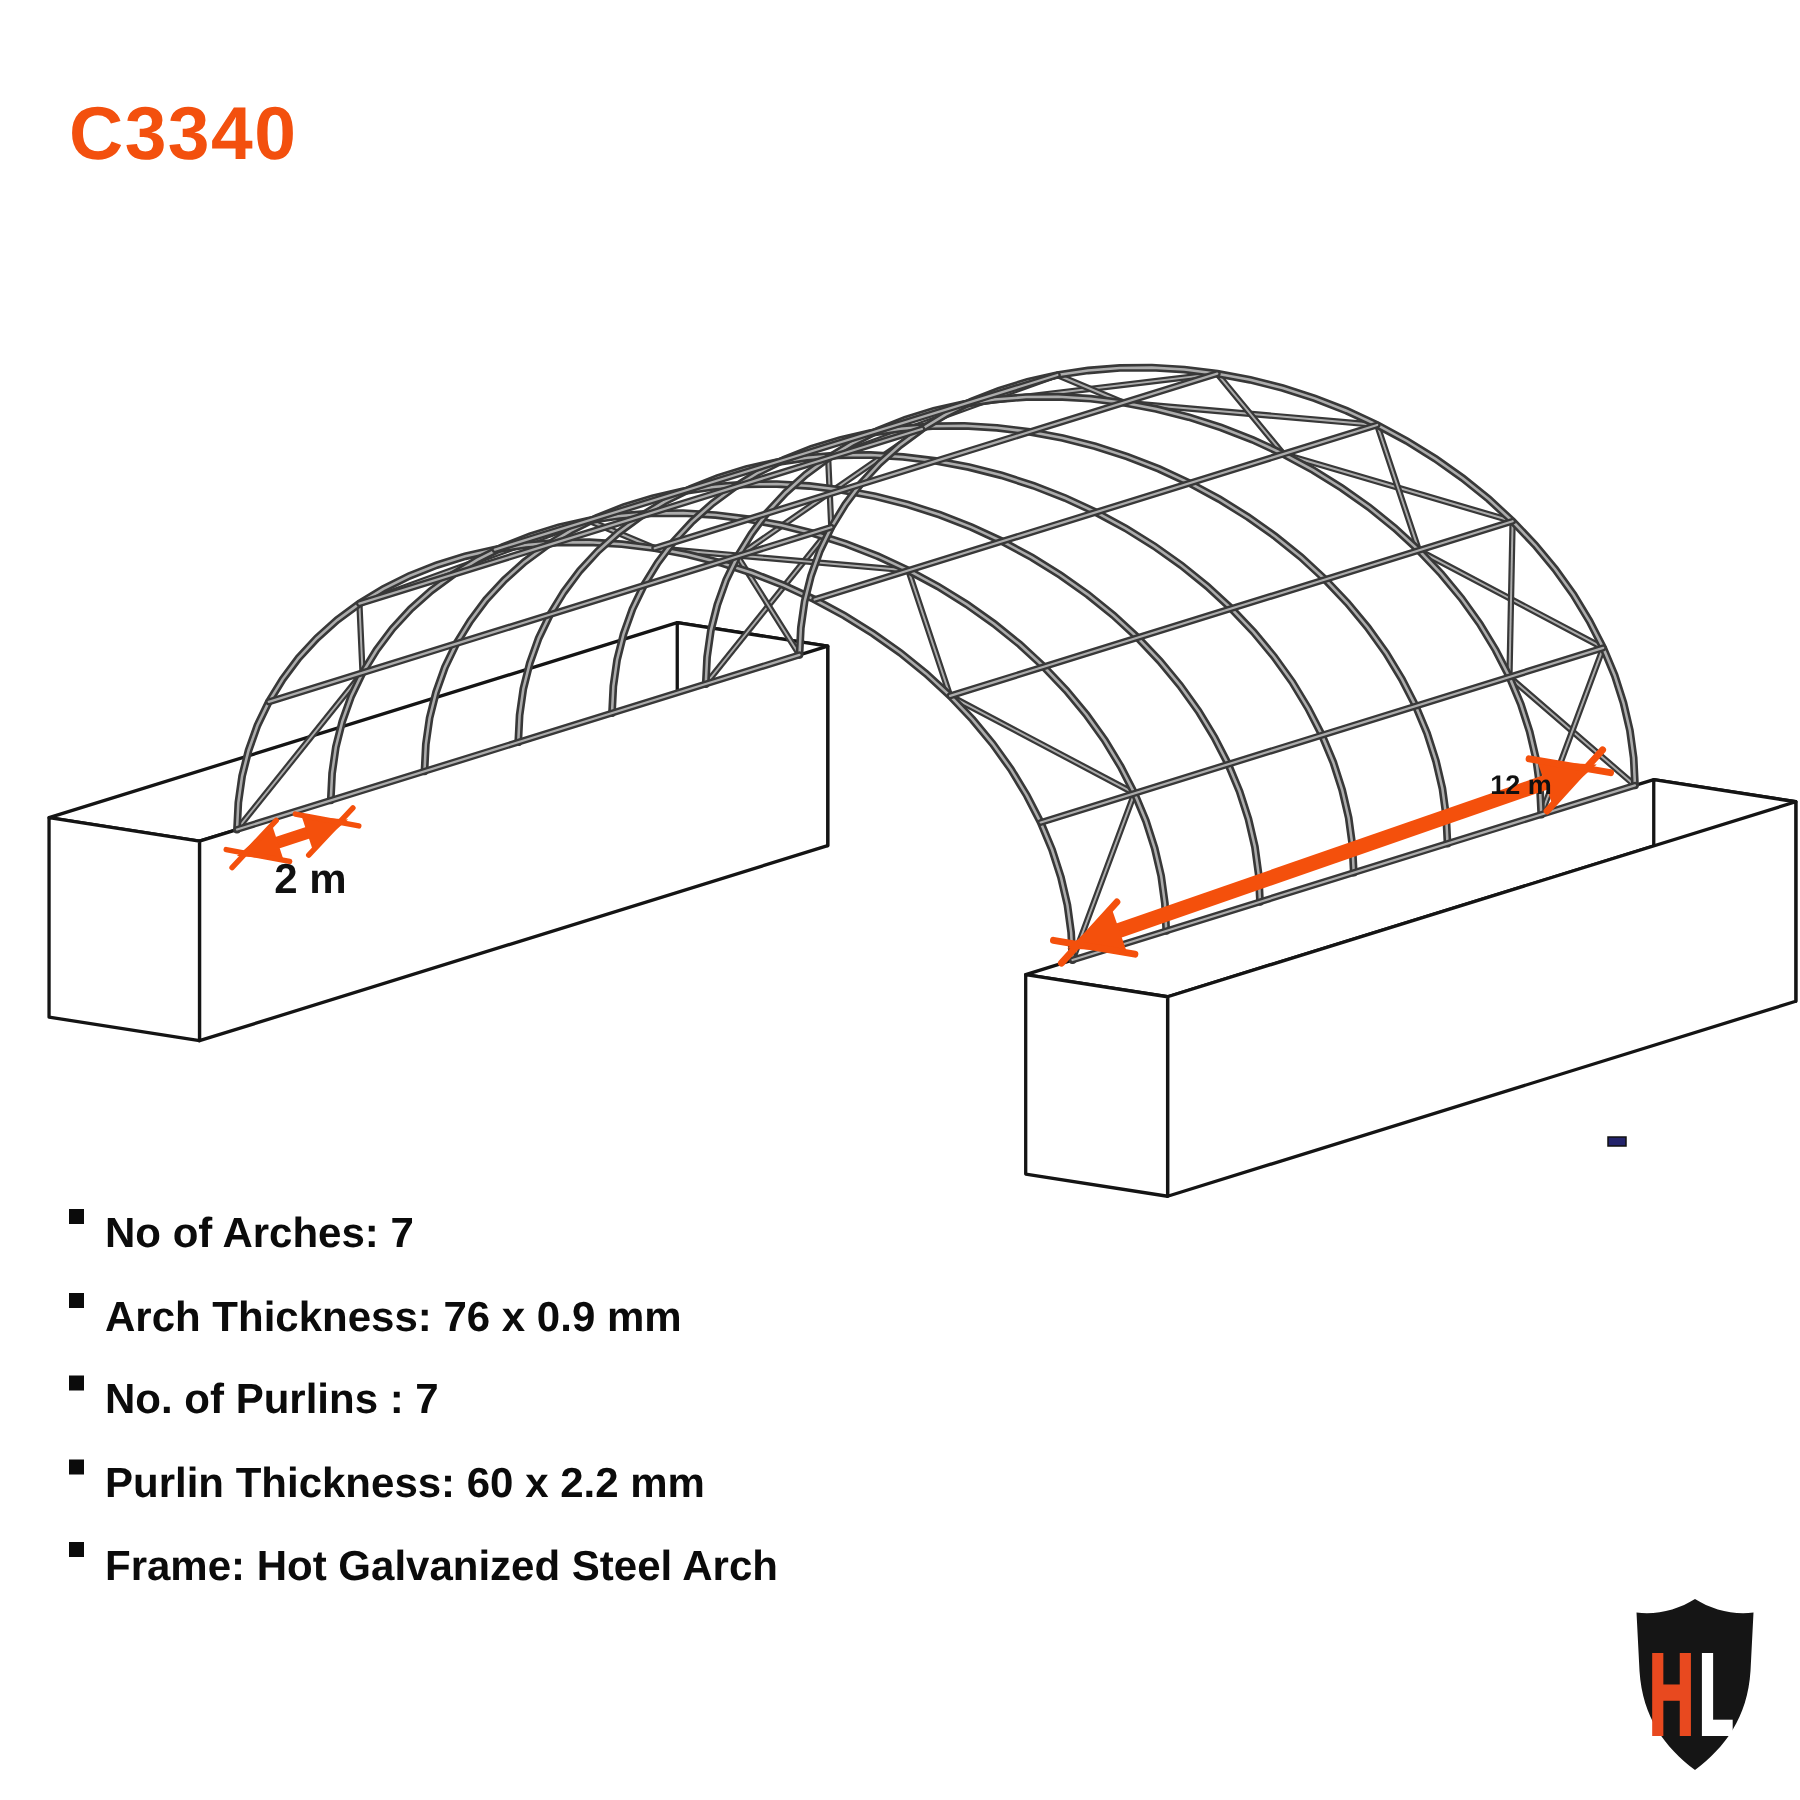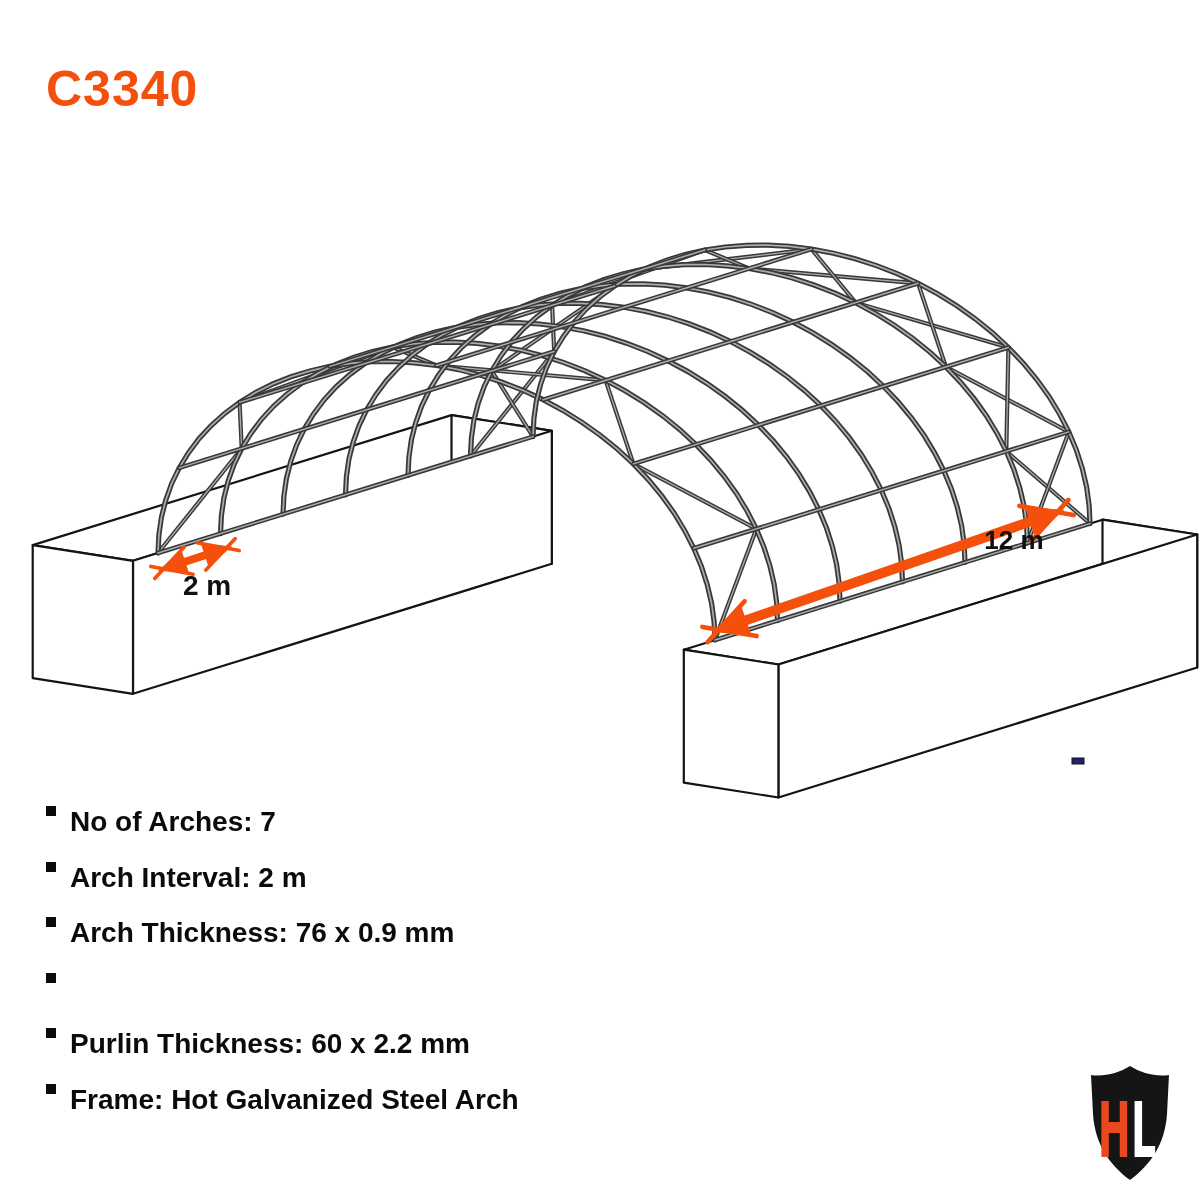--- a/index.html
+++ b/index.html
@@ -3,21 +3,21 @@
 <meta charset="utf-8">
 <style>
   html,body{margin:0;padding:0;background:#ffffff;}
   .stage{position:relative;width:1200px;height:1200px;background:#ffffff;overflow:hidden;
          font-family:"Liberation Sans",sans-serif;}
   #scene{position:absolute;left:0;top:0;display:block;}
   .title{position:absolute;left:46px;top:64px;font-size:50px;font-weight:bold;
          letter-spacing:1px;line-height:1;}
   .dim-label{position:absolute;transform:translate(-50%,-50%);font-weight:bold;color:#101010;white-space:nowrap;}
   #dim-0{left:207px;top:586px;font-size:28px;}
-  #dim-1{left:1014px;top:540px;font-size:26px;}
+  #dim-1{left:1014px;top:524px;font-size:18px;}
   .specs{position:absolute;left:46px;top:806px;list-style:none;margin:0;padding:0;}
   .specs li{display:flex;height:55.5px;font-size:28px;font-weight:bold;
             color:#0b0b0b;white-space:nowrap;}
   .bullet{width:10px;height:10px;background:#0b0b0b;margin-right:14px;flex:0 0 auto;}
   .logo{position:absolute;left:1087px;top:1062px;width:86px;height:122px;}
 </style>
 </head>
 <body>
 
 <div class="stage">
@@ -147,28 +147,25 @@
   <div class="dim-label" id="dim-0">2 m</div>
   <div class="dim-label" id="dim-1">12 m</div>
 
   <ul class="specs" id="spec-list">
       <li>
         <span class="bullet"></span>
         <span>No of Arches: 7</span>
       </li>
       <li>
         <span class="bullet"></span>
-        <span>Arch Interval: 2 m</span>
-      </li>
-      <li>
-        <span class="bullet"></span>
         <span>Arch Thickness: 76 x 0.9 mm</span>
       </li>
       <li>
         <span class="bullet"></span>
+        <span>No. of Purlins : 7</span>
       </li>
       <li>
         <span class="bullet"></span>
         <span>Purlin Thickness: 60 x 2.2 mm</span>
       </li>
       <li>
         <span class="bullet"></span>
         <span>Frame: Hot Galvanized Steel Arch</span>
       </li>
     </ul>

